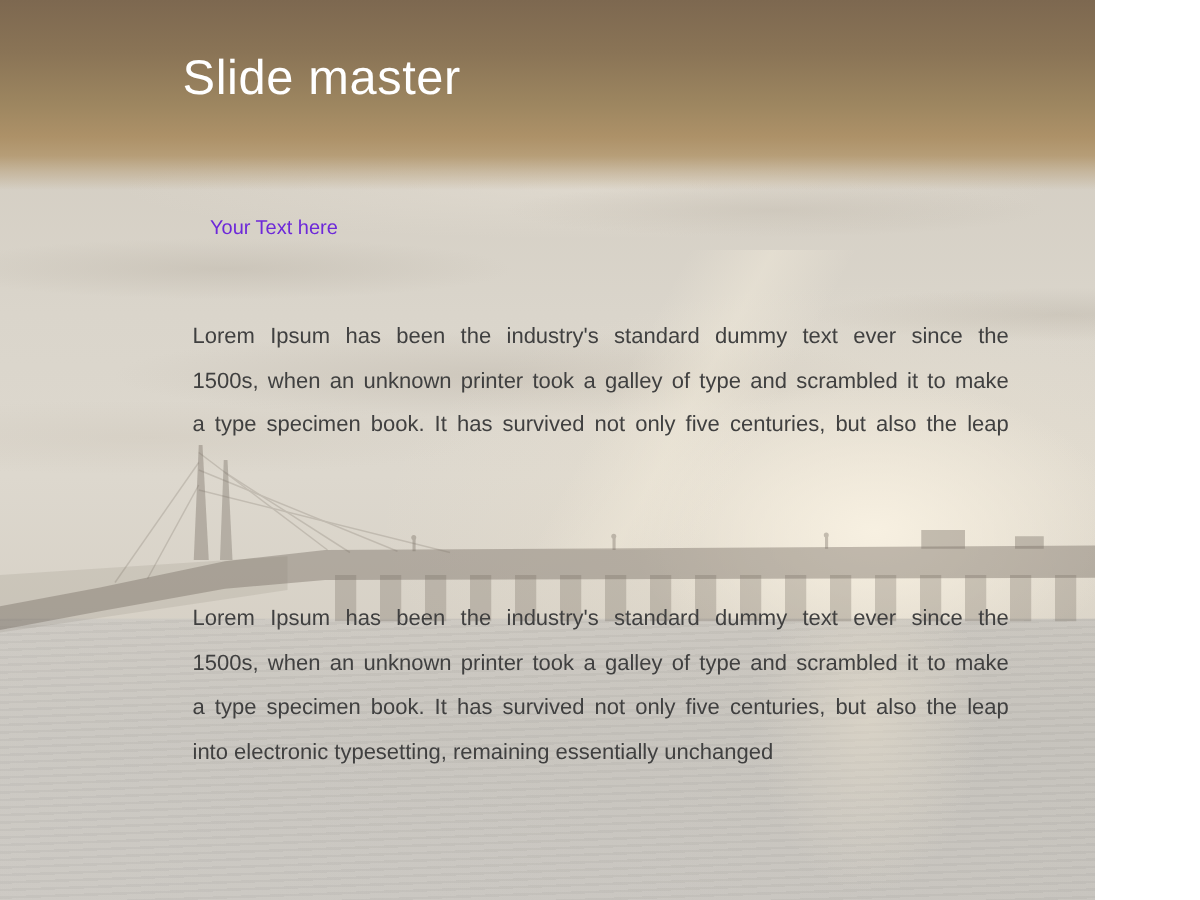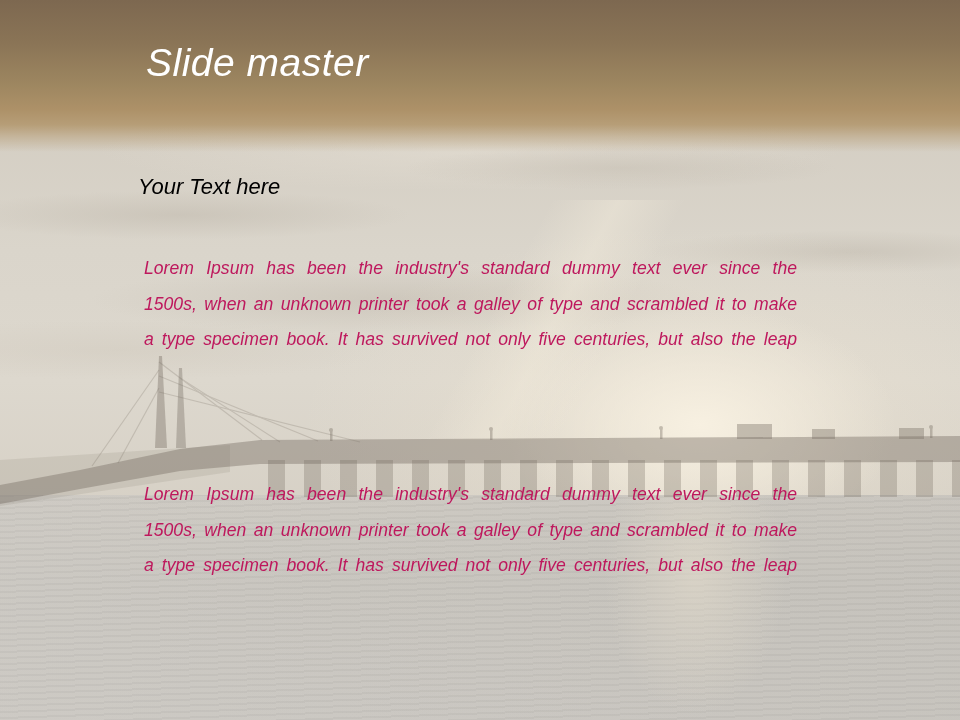--- a/index.html
+++ b/index.html
@@ -3,24 +3,23 @@
 <meta charset="utf-8">
 <style>
   html, body { margin: 0; padding: 0; }
   body {
     width: 960px; height: 720px;
     font-family: "Liberation Sans", sans-serif;
     overflow: hidden;
   }
   #slide {
     position: relative;
-    width: 960px; height: 720px;
+    width: 876px; height: 720px;
     overflow: hidden;
     background: #d6d1c7;
-    font-style: italic;
   }
 
   
   #sky {
     position: absolute; left: 0; top: 0; width: 960px; height: 520px;
     background-image:
       
       radial-gradient(ellipse 290px 180px at 700px 425px, rgba(248,241,226,0.95), rgba(248,241,226,0) 68%),
       radial-gradient(ellipse 520px 260px at 690px 420px, rgba(238,229,211,0.55), rgba(238,229,211,0) 75%),
       
@@ -66,26 +65,26 @@
   }
 
   
   #title {
     position: absolute; left: 146px; top: 41px;
     font-size: 39px; line-height: 1.15; font-weight: 400;
     color: #ffffff; letter-spacing: 0.5px;
     white-space: nowrap;
   }
   #placeholder {
-    position: absolute; left: 138px; top: 174px;
-    font-size: 22px; color: #000000;
+    position: absolute; left: 168px; top: 174px;
+    font-size: 16px; color: #6d28d9;
   }
   .para {
-    position: absolute; left: 144px; width: 653px;
-    font-size: 17.6px; color: #be185d;
+    position: absolute; left: 154px; width: 653px;
+    font-size: 17.6px; color: #404040;
   }
   #para1 { top: 251px; }
   #para2 { top: 477px; }
   .line {
     height: 35.5px; line-height: 35.5px;
     text-align: justify; text-align-last: justify;
     white-space: nowrap; overflow: visible;
   }
   .line.last { text-align-last: left; }
 </style>
@@ -163,15 +162,16 @@
   <div id="para1" class="para">
     <div class="line">Lorem Ipsum has been the industry's standard dummy text ever since the</div>
     <div class="line">1500s, when an unknown printer took a galley of type and scrambled it to make</div>
     <div class="line">a type specimen book. It has survived not only five centuries, but also the leap</div>
   </div>
 
   <div id="para2" class="para">
     <div class="line">Lorem Ipsum has been the industry's standard dummy text ever since the</div>
     <div class="line">1500s, when an unknown printer took a galley of type and scrambled it to make</div>
     <div class="line">a type specimen book. It has survived not only five centuries, but also the leap</div>
+    <div class="line last">into electronic typesetting, remaining essentially unchanged</div>
   </div>
 
 </div>
 
 </body></html>

